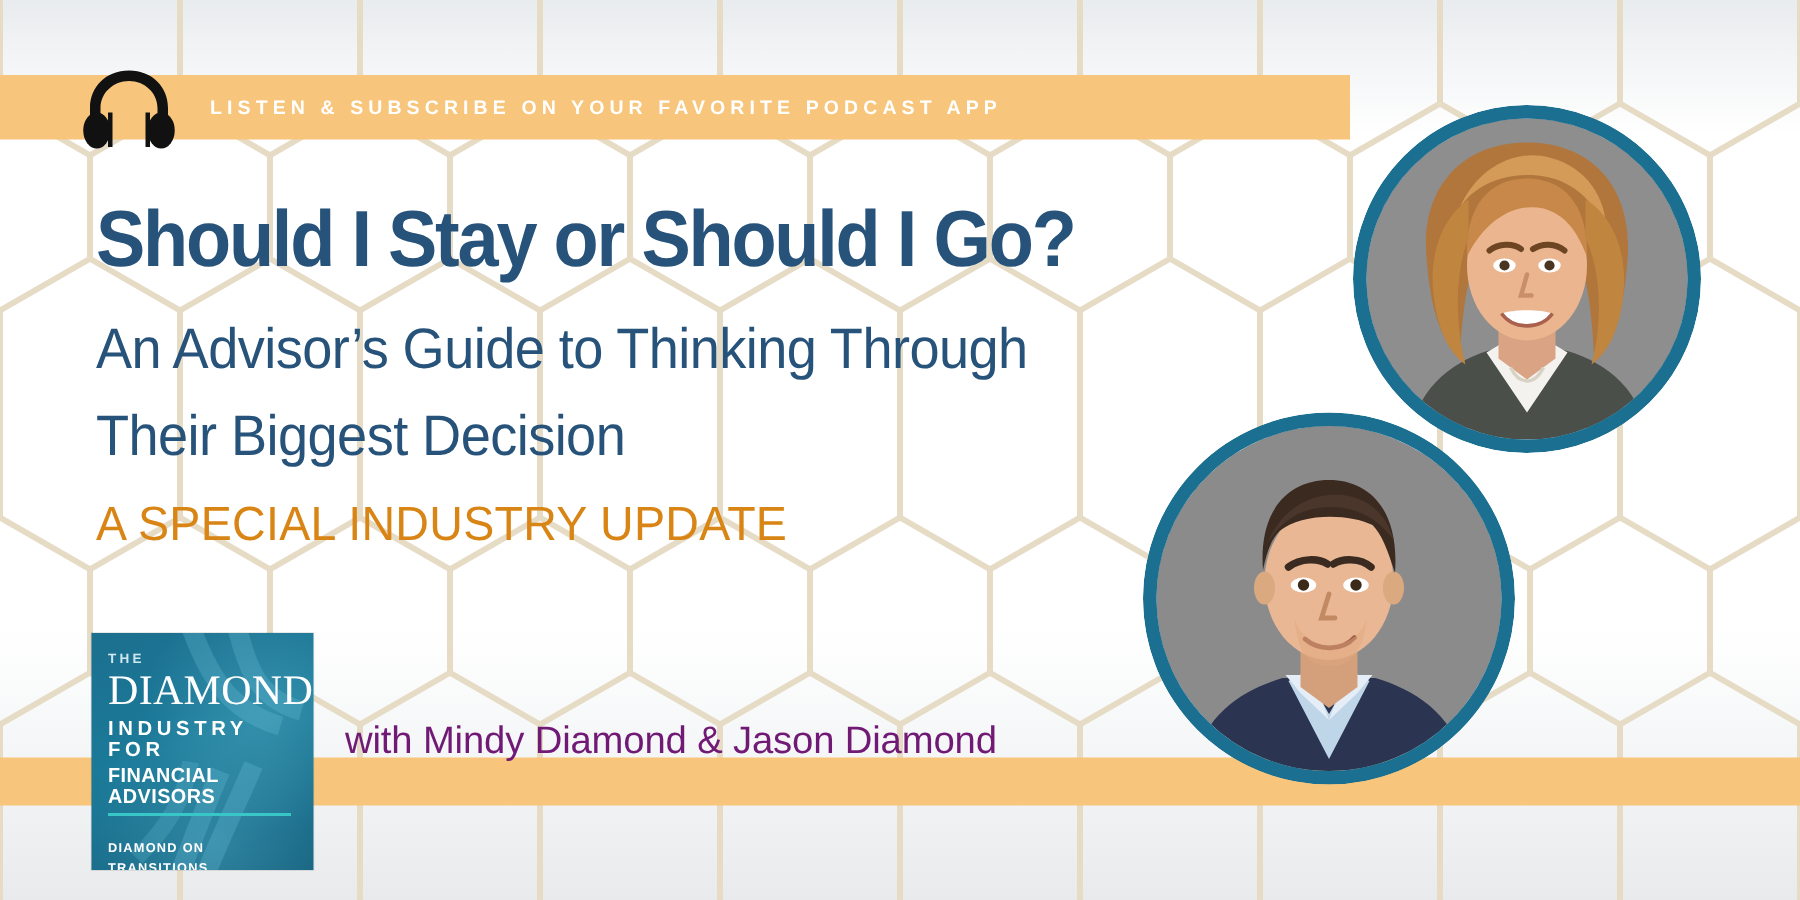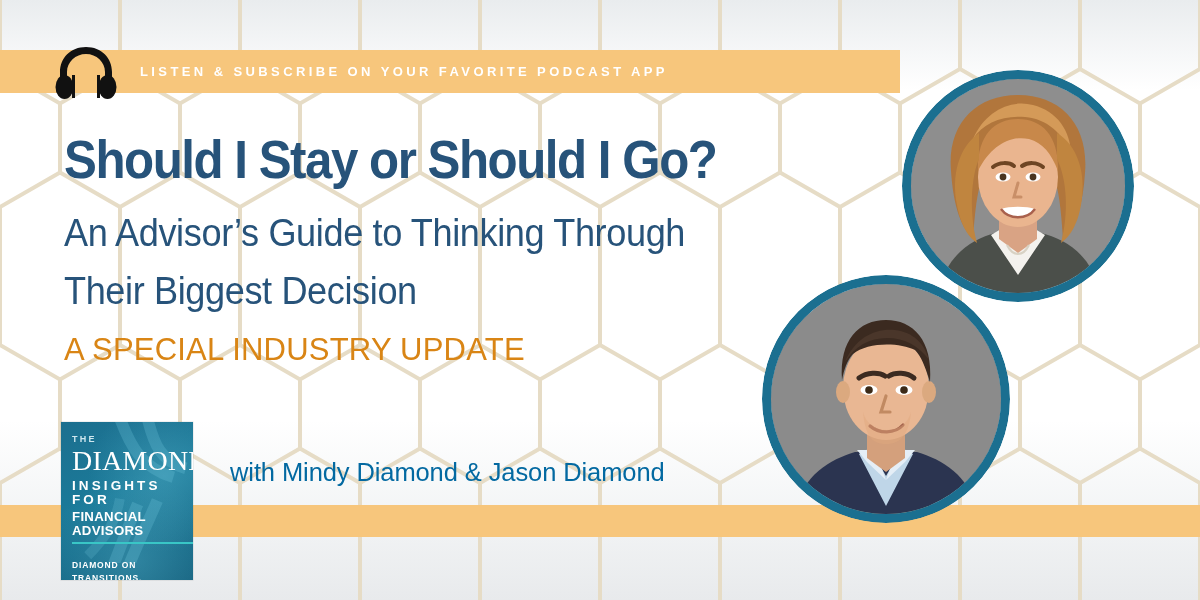--- a/index.html
+++ b/index.html
@@ -115,35 +115,35 @@
     line-height: 1;
     transform: scaleX(0.97);
     transform-origin: left center;
     white-space: nowrap;
   }
 
   
   .byline {
     position: absolute;
     left: 230px;
-    top: 460px;
-    color: #0369a1;
+    top: 482px;
+    color: #701a75;
     font-size: 25.5px;
     font-weight: normal;
     letter-spacing: -0.1px;
     line-height: 1;
     white-space: nowrap;
   }
 
   
   .logo-tile {
     position: absolute;
     left: 61px;
     top: 422px;
-    width: 132px;
+    width: 148px;
     height: 158px;
     background:
       radial-gradient(circle at 78% 34%, rgba(86,176,200,0.42) 0%, rgba(86,176,200,0) 52%),
       radial-gradient(circle at 55% 88%, rgba(86,176,200,0.38) 0%, rgba(86,176,200,0) 55%),
       linear-gradient(160deg, #1c6f8f 0%, #1b7a99 45%, #15617e 100%);
     overflow: hidden;
     box-shadow: 0 0 0 0.5px rgba(0,0,0,0.12);
   }
   .logo-swirl {
     position: absolute;
@@ -309,21 +309,21 @@
         <path d="M108,88 C96,116 86,136 74,166"></path>
         <path d="M86,92 C74,120 66,142 56,168"></path>
       </g>
       <g fill="none" stroke="#6ec4da" stroke-width="11" opacity="0.45">
         <path d="M30,150 C52,128 62,110 66,86"></path>
       </g>
     </svg>
     <div class="logo-inner">
       <div class="logo-the">THE</div>
       <div class="logo-diamond">DIAMOND</div>
-      <div class="logo-podcast">INSIGHTS FOR</div>
+      <div class="logo-podcast">INDUSTRY FOR</div>
       <div class="logo-advisors">FINANCIAL ADVISORS</div>
       <div class="logo-rule"></div>
       <div class="logo-tagline">
         <div>DIAMOND ON TRANSITIONS,</div>
 
       </div>
     </div>
   </div>
 
   <div class="headshot" id="headshot-mindy">

